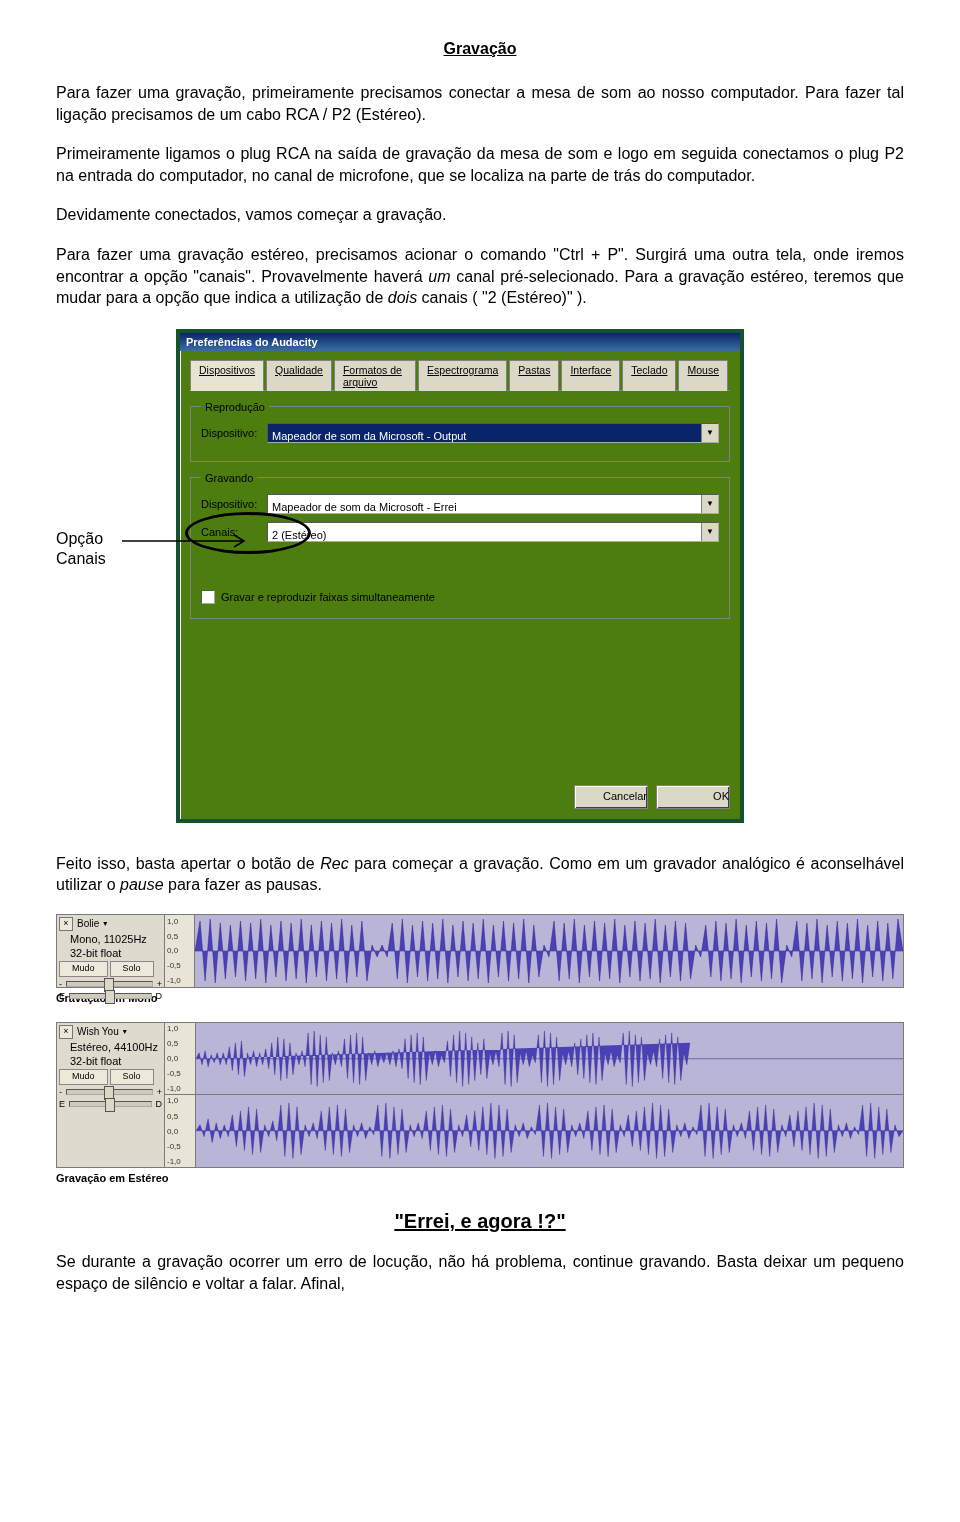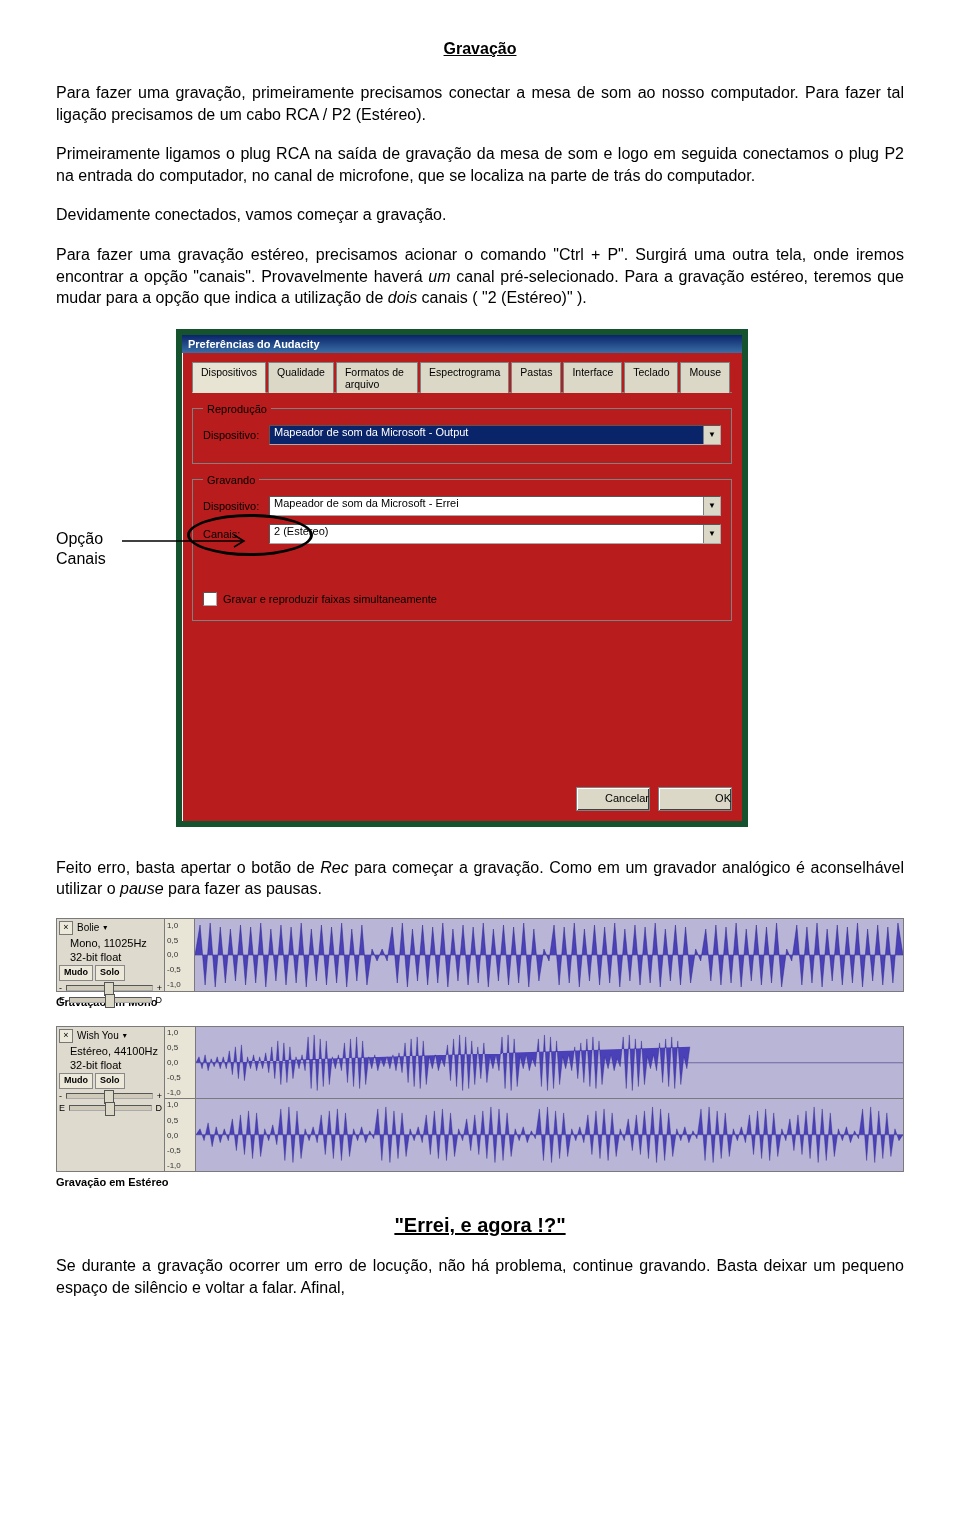--- a/index.html
+++ b/index.html
@@ -39,22 +39,22 @@
   .arrow-svg {
     position: absolute;
     left: 66px;
     top: 202px;
     width: 130px;
     height: 20px;
   }
   .dialog {
     margin-left: 120px;
     width: 560px;
-    background: #b91c1c;
-    border: 6px solid #14532d;
+    background: #4d7c0f;
+    border: 4px solid #14532d;
     box-shadow: 1px 1px 0 #fff inset;
     font-family: Tahoma, Arial, sans-serif;
     font-size: 11px;
     color: #000;
   }
   .dialog-titlebar {
     background: linear-gradient(to bottom, #0a246a, #3a6ea5);
     color: #fff;
     padding: 3px 6px;
     font-weight: bold;
@@ -71,20 +71,21 @@
   }
   .tab {
     padding: 3px 8px;
     border: 1px solid #808080;
     border-bottom: none;
     background: #dcd8c7;
     margin-right: 2px;
     font-size: 10.5px;
     position: relative;
     top: 1px;
+    text-decoration: underline;
   }
   .tab.active {
     background: #e8e4d4;
     border-bottom: 1px solid #e8e4d4;
     top: 1px;
   }
   fieldset.groupbox {
     border: 1px solid #808080;
     margin: 0 0 10px 0;
     padding: 10px;
@@ -98,21 +99,21 @@
     align-items: center;
     gap: 6px;
     margin-bottom: 8px;
   }
   .field-row label {
     min-width: 60px;
   }
   .combo {
     flex: 1;
     display: flex;
-    align-items: flex-start;
+    align-items: flex-end;
     background: #fff;
     border: 1px inset #aaa;
     height: 18px;
     padding: 0 4px;
     position: relative;
     font-size: 11px;
   }
   .combo.selected {
     background: #0a246a;
     color: #fff;
@@ -200,25 +201,24 @@
     font-size: 10px;
   }
   .track-x {
     width: 12px; height: 12px; border: 1px solid #777; text-align: center; line-height: 10px; font-size: 9px; background:#ece9db;
   }
   .track-line { font-size: 11px; margin-left: 11px; }
   .track-btns { display: flex; gap: 2px; }
   .track-btn {
     border: 1px solid #888;
     background: #ece9db;
-    padding: 0 4px;
+    padding: 0 12px;
     font-size: 9px;
     height: 14px;
     line-height: 12px;
-    font-weight: bold;
   }
   .track-slider {
     display: flex;
     align-items: center;
     gap: 4px;
     font-size: 9px;
   }
   .track-slider .rail {
     flex: 1; height: 4px; background: #cfcab9; border: 1px inset #aaa; position: relative;
   }
@@ -349,21 +349,21 @@
 
       <div class="dialog-buttons">
         <div class="win-button">Cancelar</div>
         <div class="win-button">OK</div>
       </div>
     </div>
   </div>
 </div>
 
 <p>
-  <span>Feito erro, basta apertar o botão de </span><span class="italic">Rec</span><span> para começar a gravação. Como em um gravador analógico é aconselhável utilizar o </span><span class="italic">pause</span><span> para fazer as pausas.</span>
+  <span>Feito isso, basta apertar o botão de </span><span class="italic">Rec</span><span> para começar a gravação. Como em um gravador analógico é aconselhável utilizar o </span><span class="italic">pause</span><span> para fazer as pausas.</span>
 </p>
 
 <div class="track">
   <div class="track-panel">
     <div class="track-close">
       <span class="track-x">×</span>
       <span>Bolie</span>
       <span style="font-size:8px;">▾</span>
     </div>
     <div class="track-line">Mono, 11025Hz</div>

